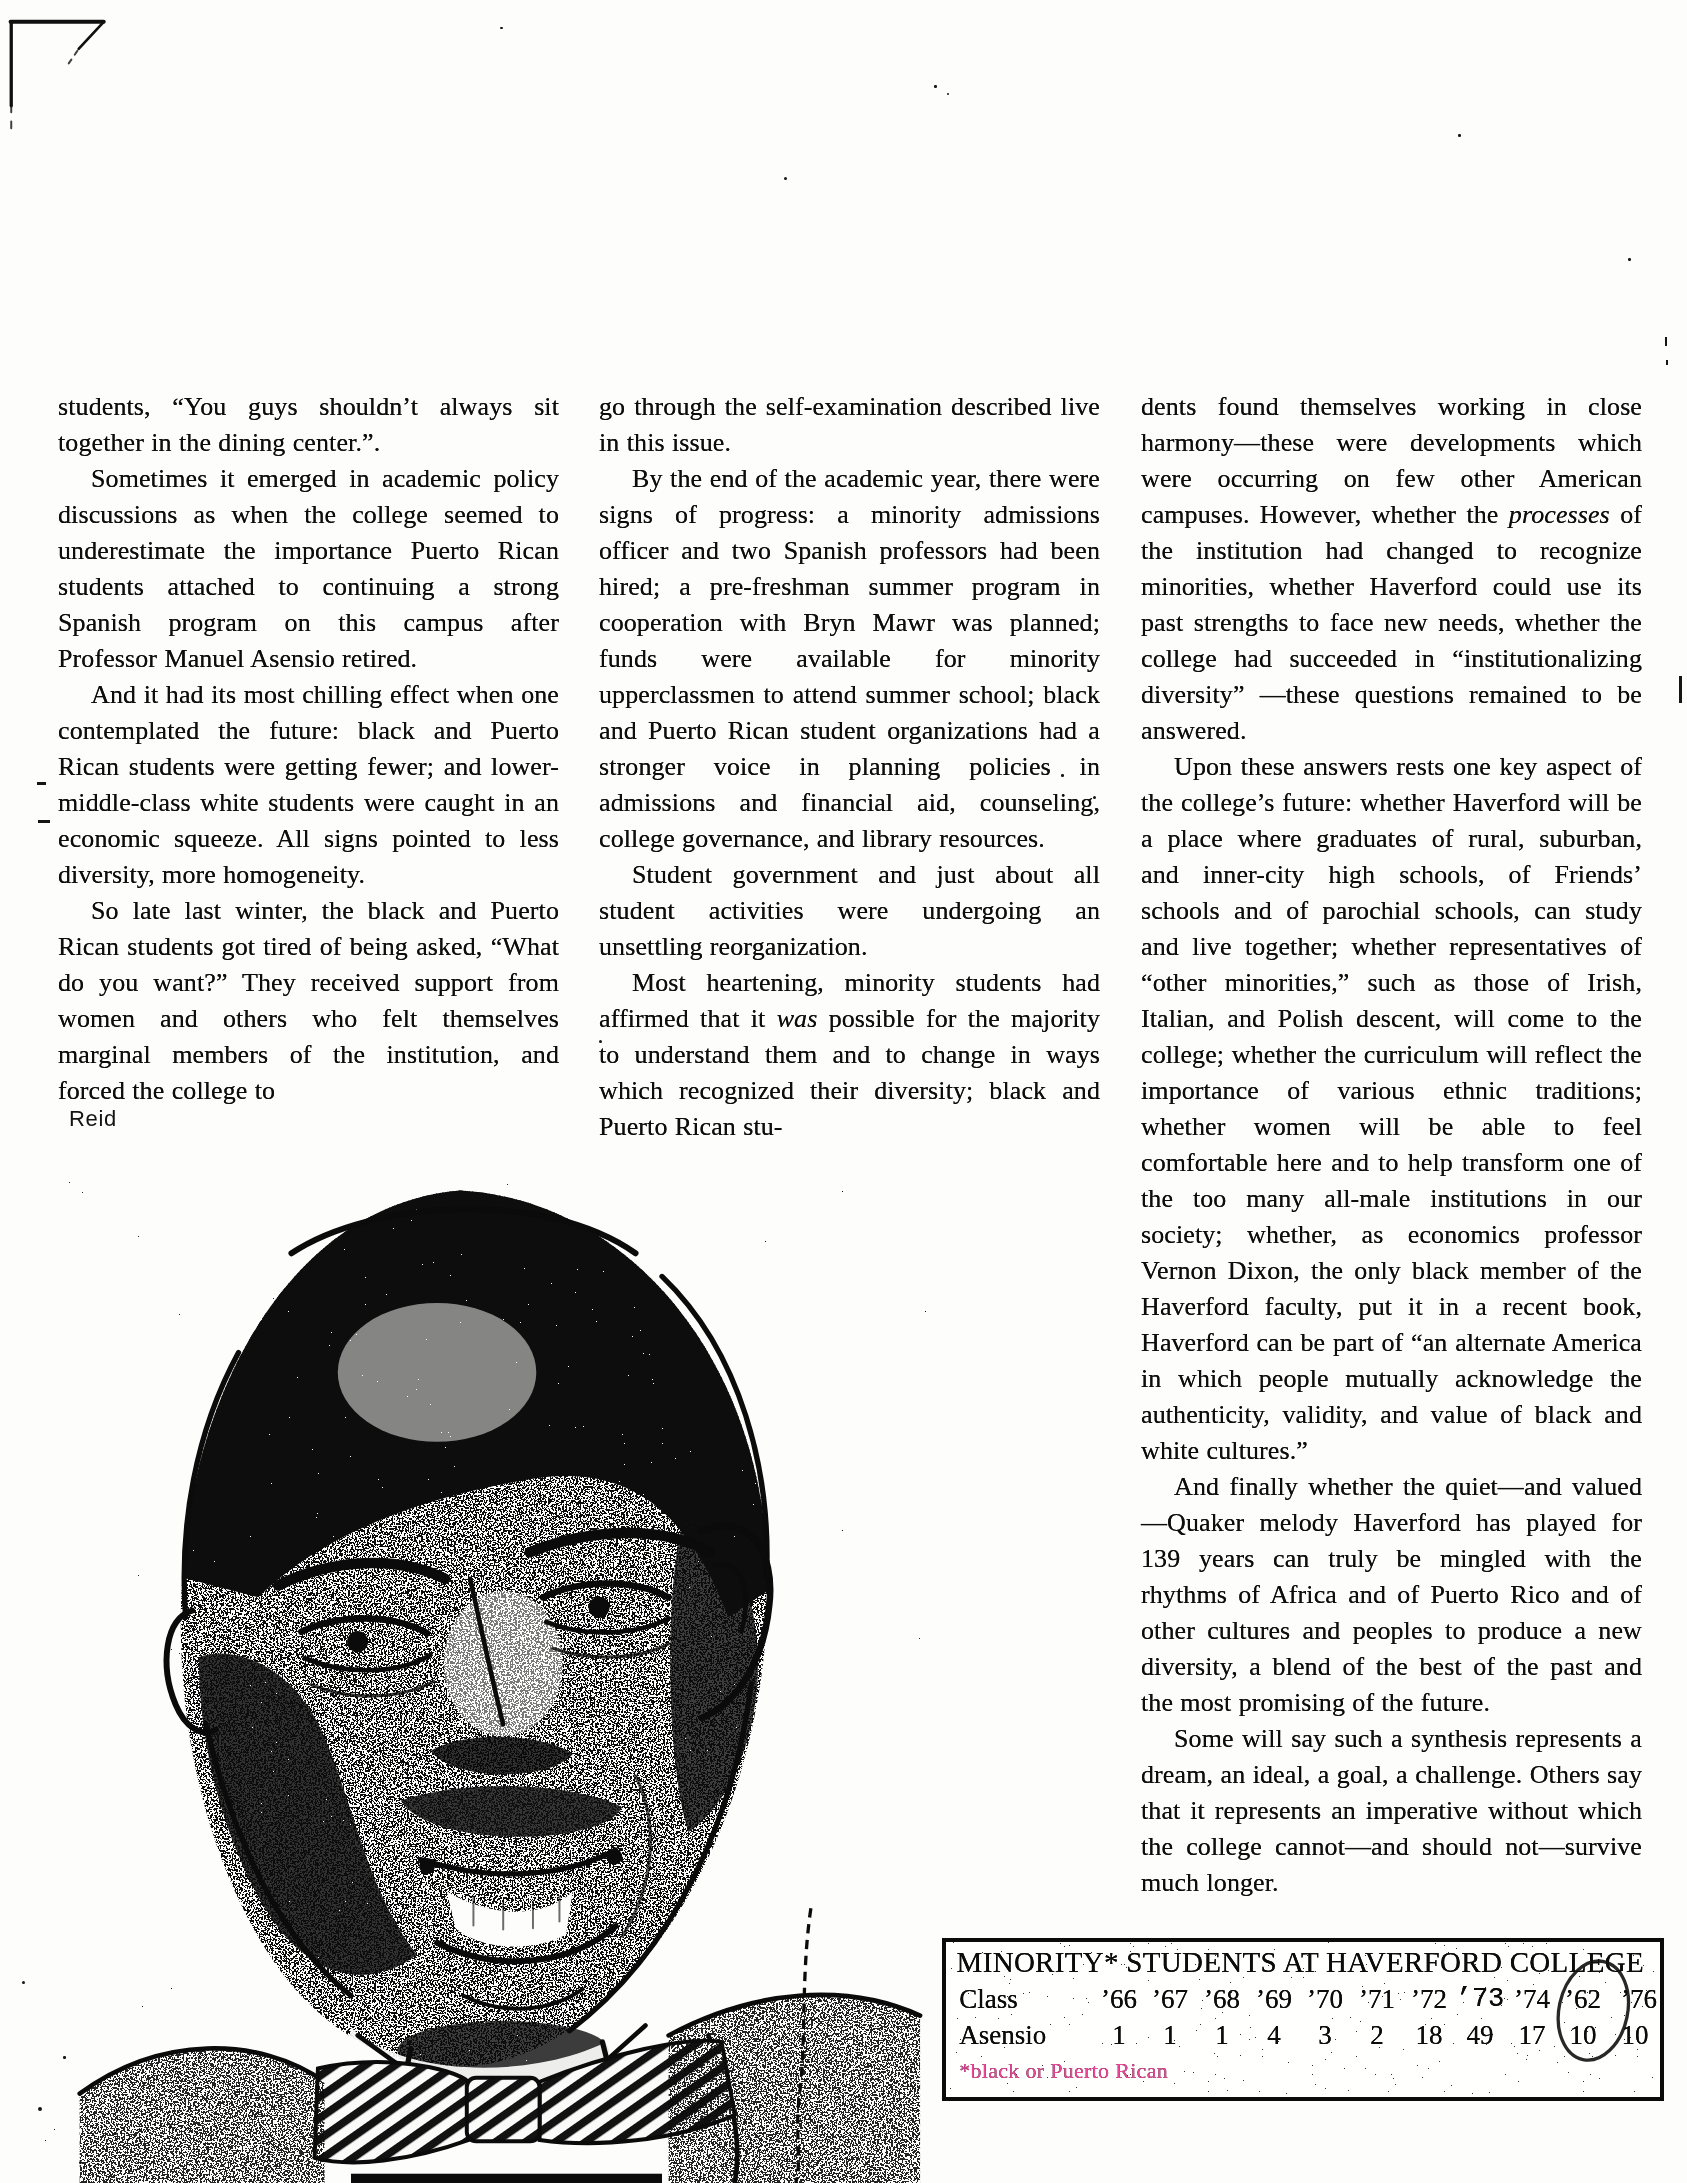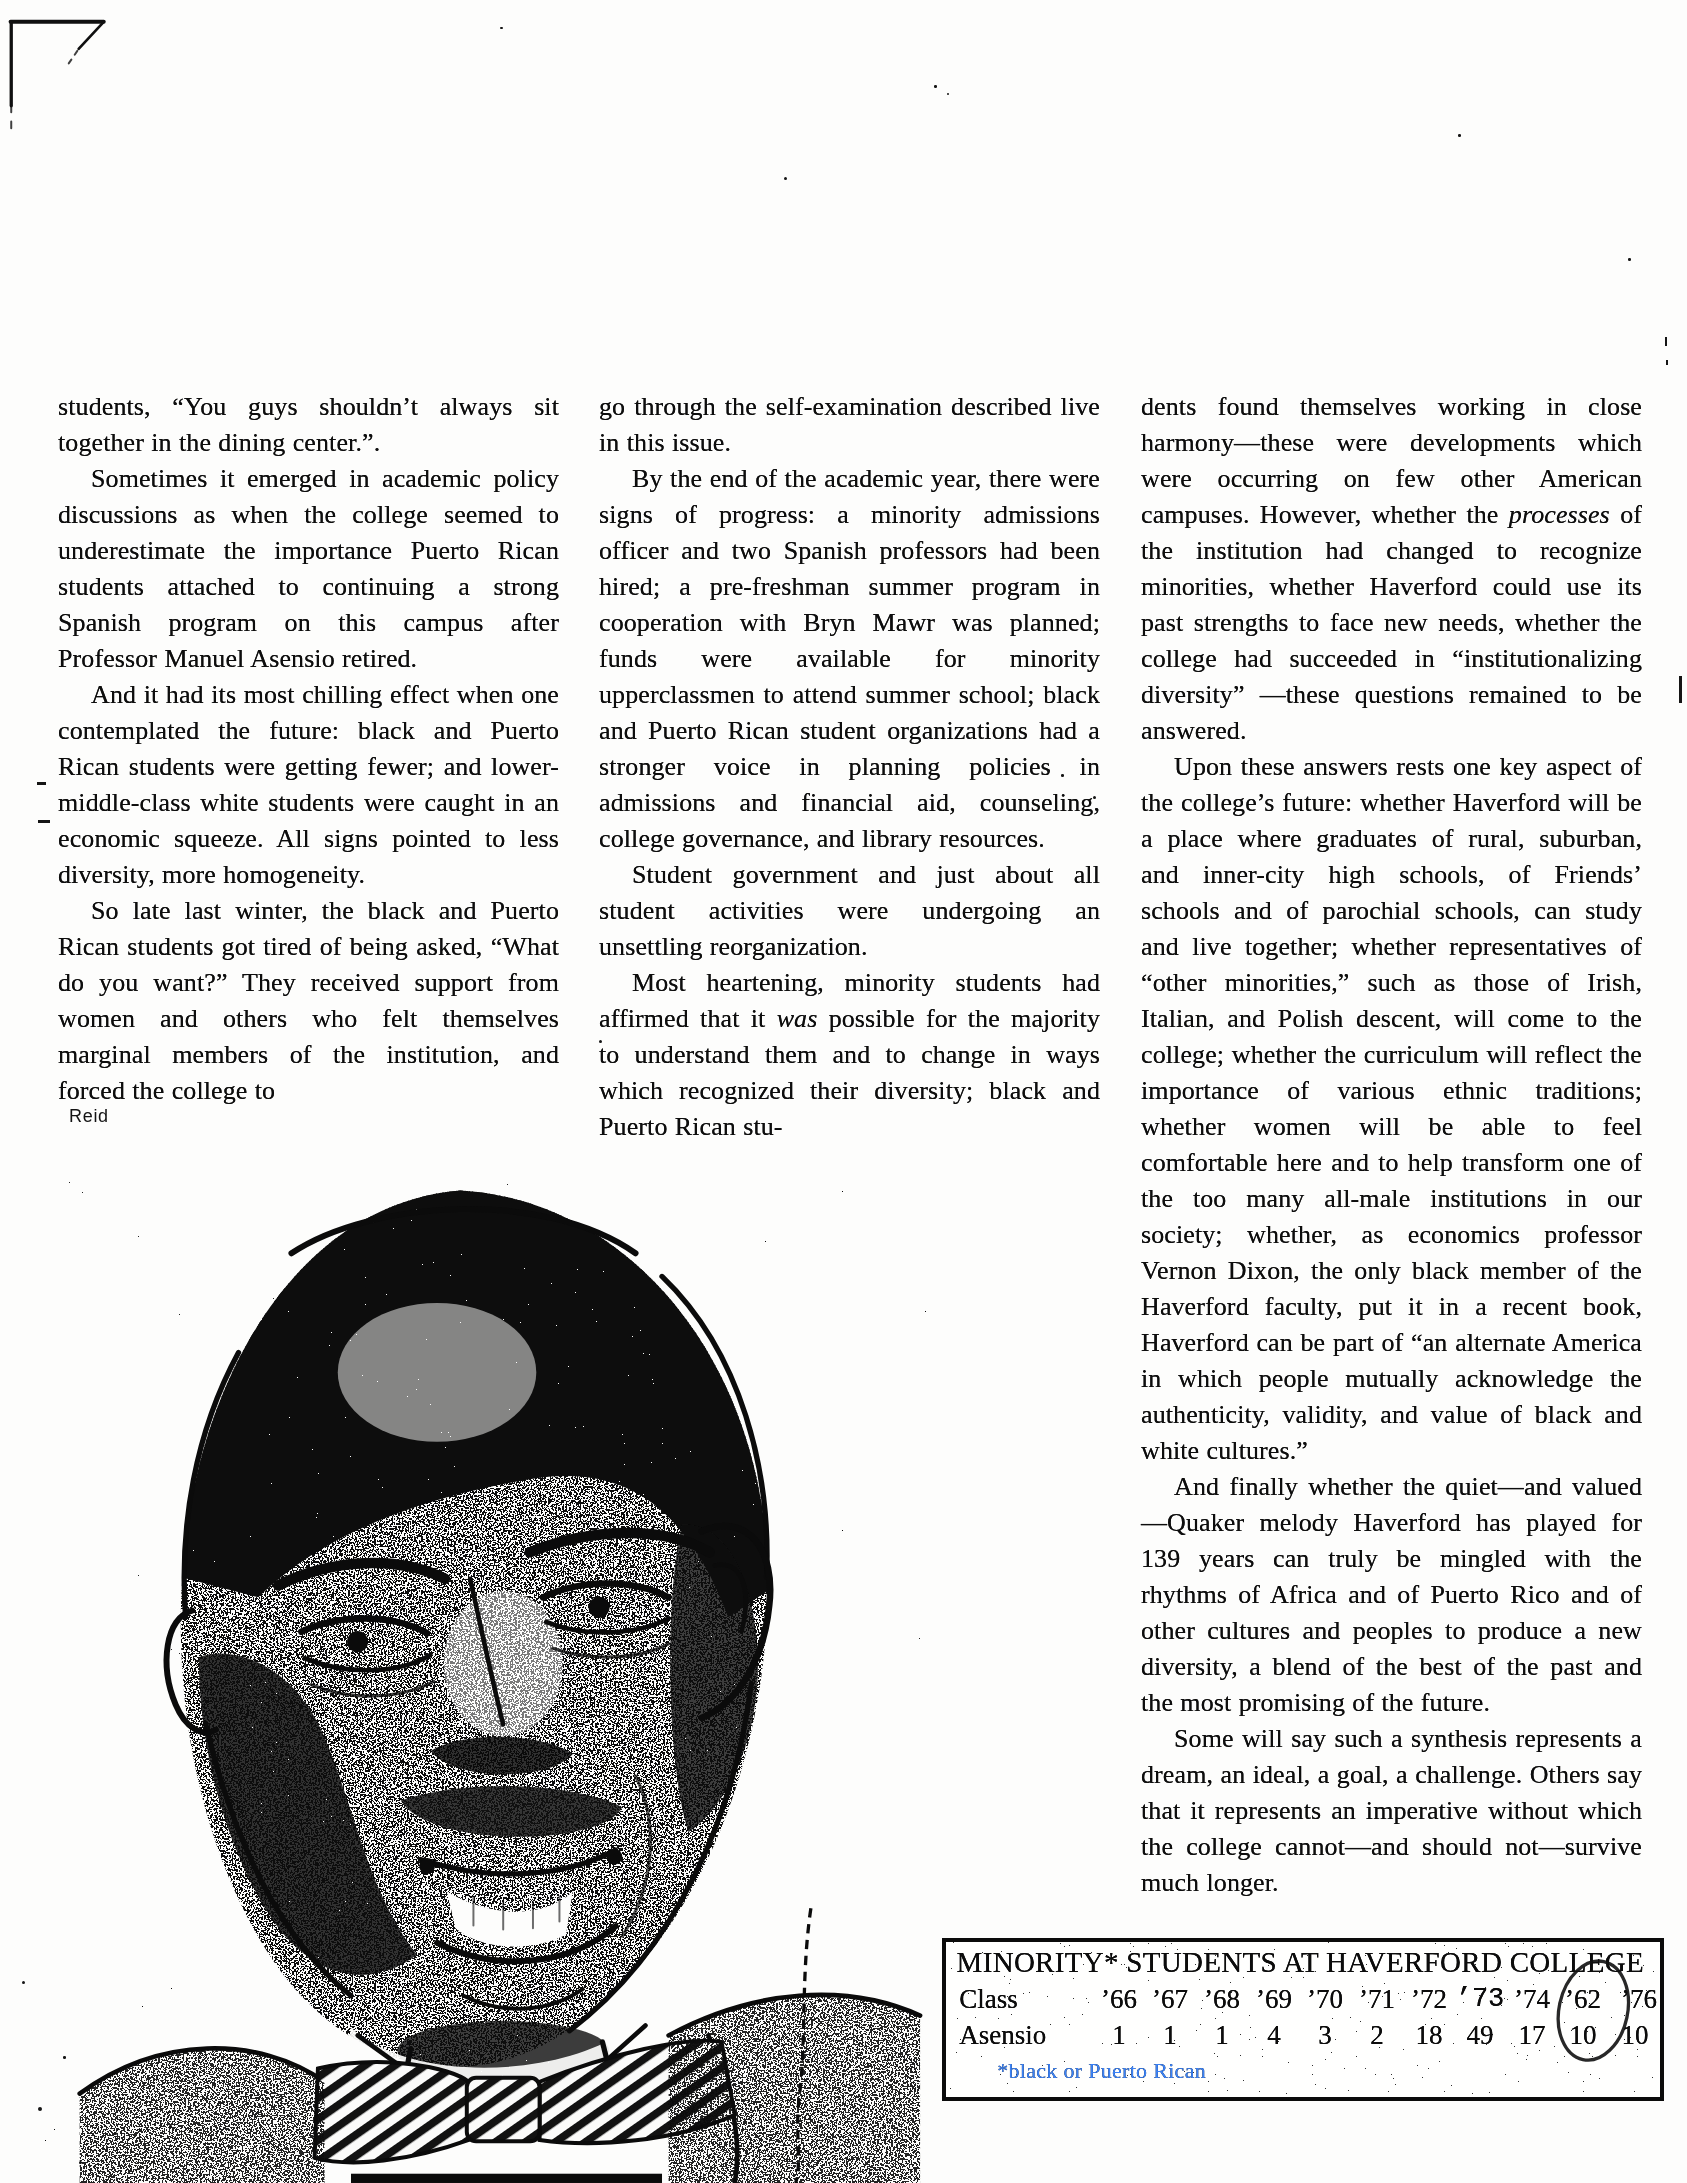--- a/index.html
+++ b/index.html
@@ -28,21 +28,21 @@
   .col-middle{left:599px;}
   .col-right{left:1141px;}
   .col p{margin:0;}
   .para{text-indent:33px;}
   .noind{text-indent:0;}
   .it{font-style:italic;}
   
   .photo-caption{
     position:absolute;left:69px;top:1106px;
     font-family:"Liberation Sans", sans-serif;
-    font-size:18px;letter-spacing:0.7px;color:#131313;
+    font-size:22px;letter-spacing:0.7px;color:#131313;
   }
   
   .portrait{position:absolute;left:40px;top:1154px;width:890px;height:1029px;}
   
   .minority-table{
     position:absolute;left:942px;top:1938px;
     width:722px;height:163px;
     border:4.6px solid #0b0b0b;
     box-sizing:border-box;
     background:#fffffe;
@@ -56,23 +56,22 @@
     text-shadow:0 0 0.5px #000;
   }
   .t-row{position:absolute;left:0;width:100%;white-space:nowrap;
     font-size:27px;line-height:32px;color:#0c0c0c;text-shadow:0 0 0.5px #000;}
   .t-row-class{top:41px;}
   .t-row-students{top:77px;}
   .t-label{position:absolute;left:13.2px;display:inline-block;width:136px;}
   .t-cell{position:absolute;display:inline-block;width:52px;text-align:center;}
   .t-foot{
     position:absolute;left:13.2px;top:116px;
-    font-size:22px;letter-spacing:0.3px;color:#3b82f6;
+    font-size:22px;letter-spacing:0.3px;color:#ec4899;
     text-shadow:0 0 0.5px #000;
-    margin-left:38px;
   }
   .t-annot{position:absolute;left:0;top:0;pointer-events:none;overflow:visible;}
   
   .dot{position:absolute;background:#151515;border-radius:50%;}
   .vdash{position:absolute;background:#151515;width:2px;}
   .hdash{position:absolute;background:#151515;height:2.6px;}
   .corner-mark{position:absolute;left:0;top:0;}
 </style>
 </head>
 <body>

